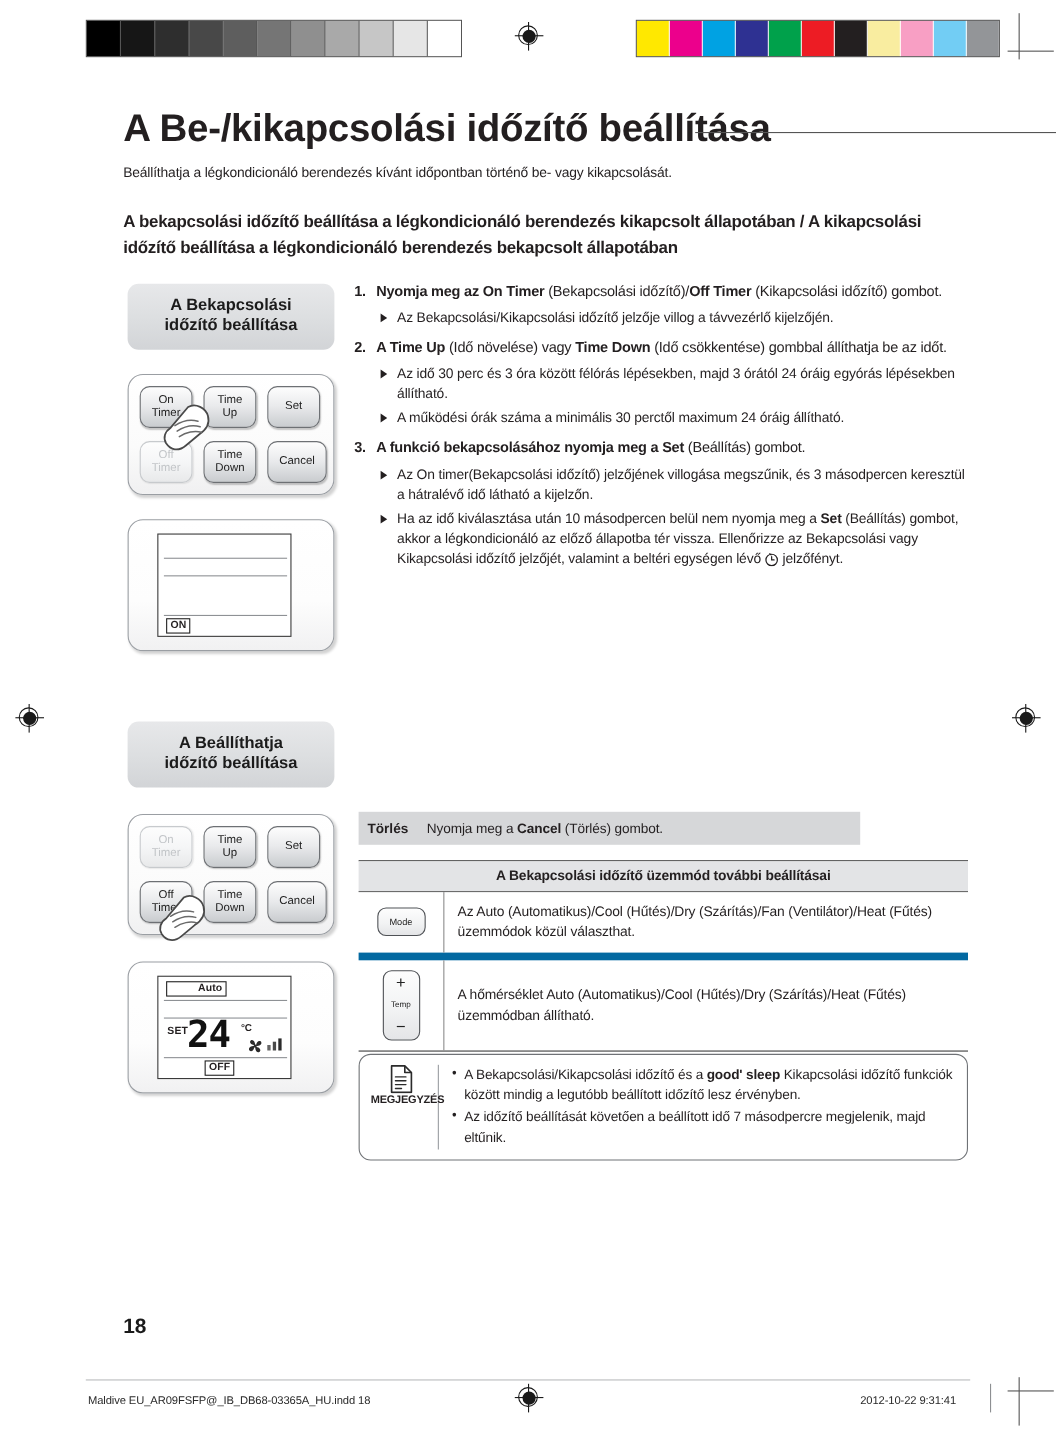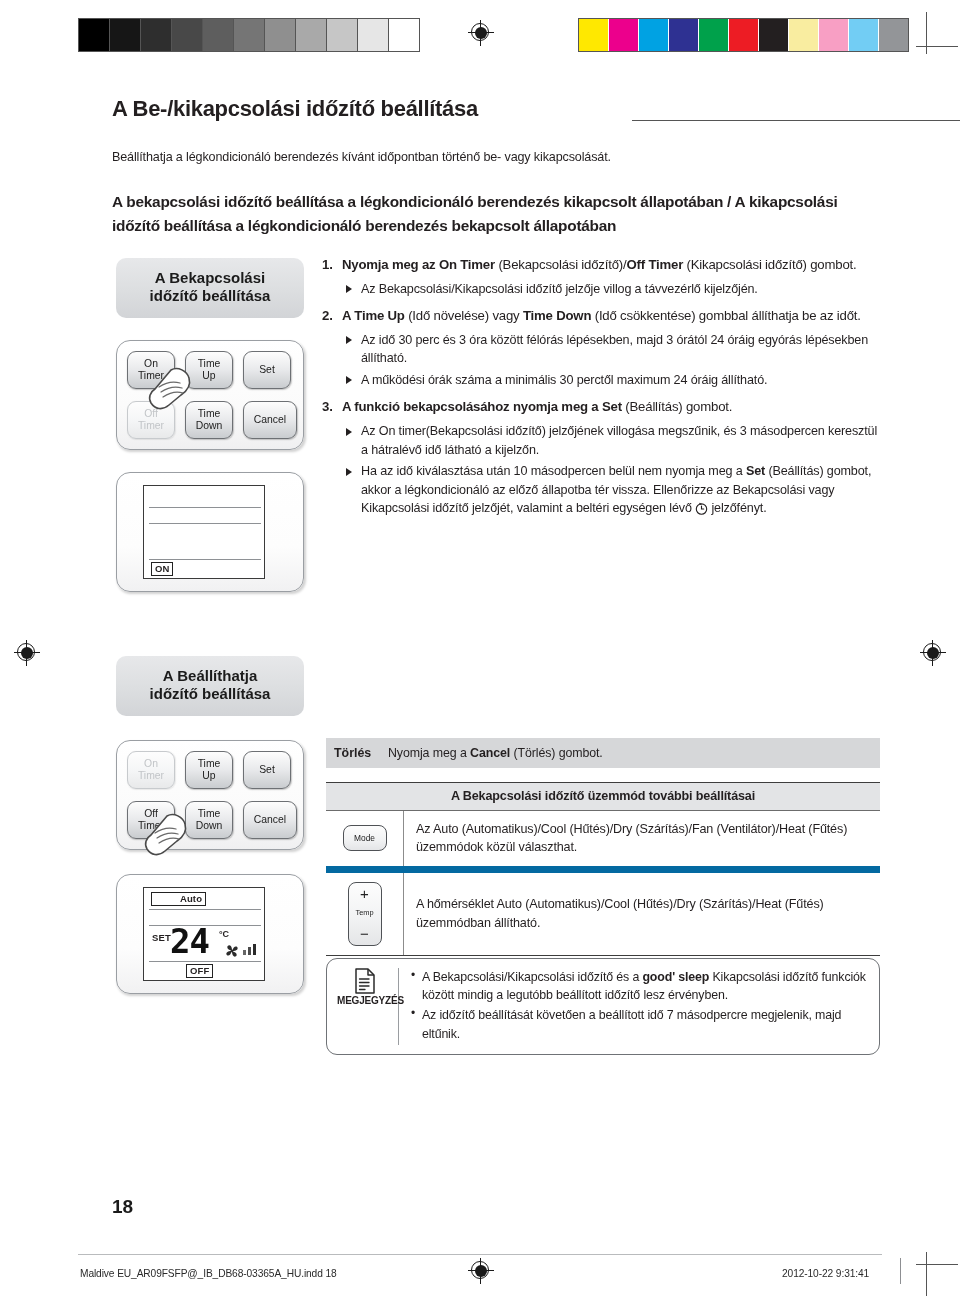--- a/index.html
+++ b/index.html
@@ -110,21 +110,21 @@
     width: 960px; height: 1312px;
   }
 
   .title-block {
     position: absolute;
     left: 112px;
     top: 96px;
     width: 760px;
   }
   h1.page-title {
-    font-size: 22px;
+    font-size: 35px;
     font-weight: bold;
     letter-spacing: -0.3px;
     margin: 0;
     display: inline-block;
     line-height: 1.2;
   }
   .title-rule {
     position: absolute;
     left: 520px;
     top: 24px;
@@ -378,21 +378,21 @@
     vertical-align: -3px;
     width: 13px;
     height: 13px;
   }
 
   
   .cancel-row {
     position: absolute;
     left: 326px;
     top: 738px;
-    width: 554px;
+    width: 456px;
     height: 30px;
     background: #d6d7d9;
     display: flex;
     align-items: center;
     box-sizing: border-box;
   }
   .cancel-label {
     width: 62px;
     padding-left: 8px;
     font-size: 12.4px;

